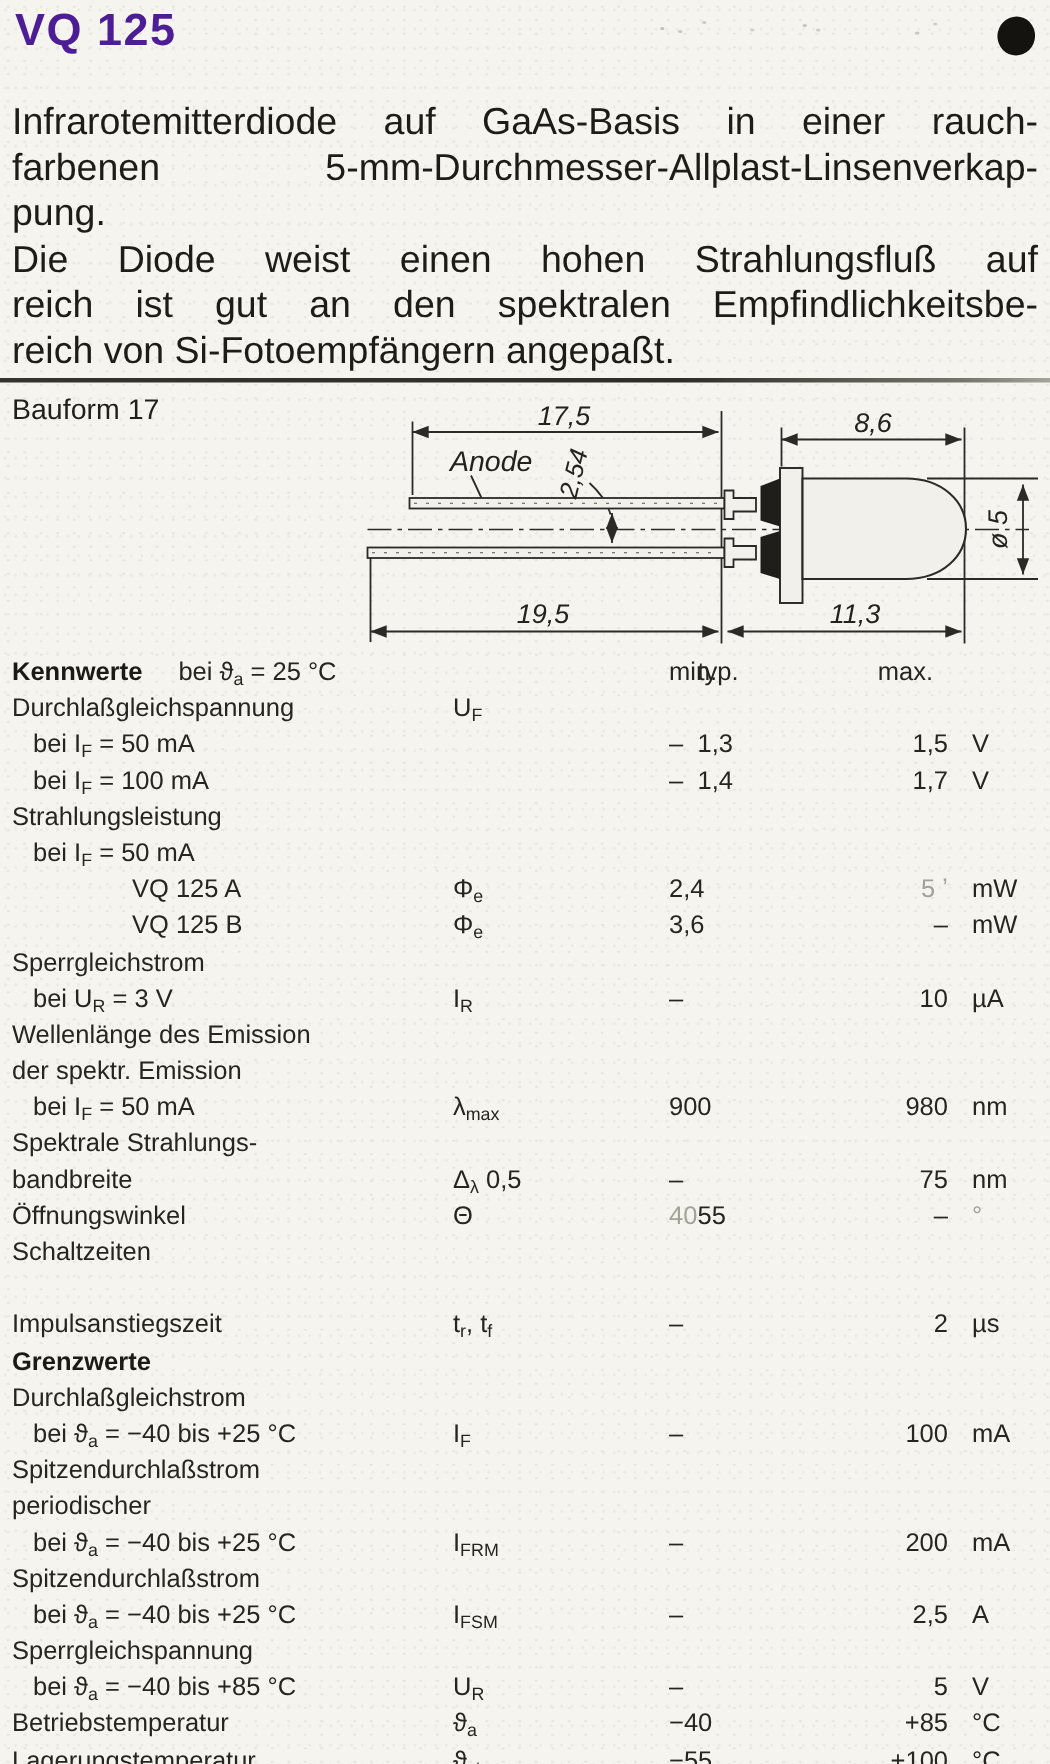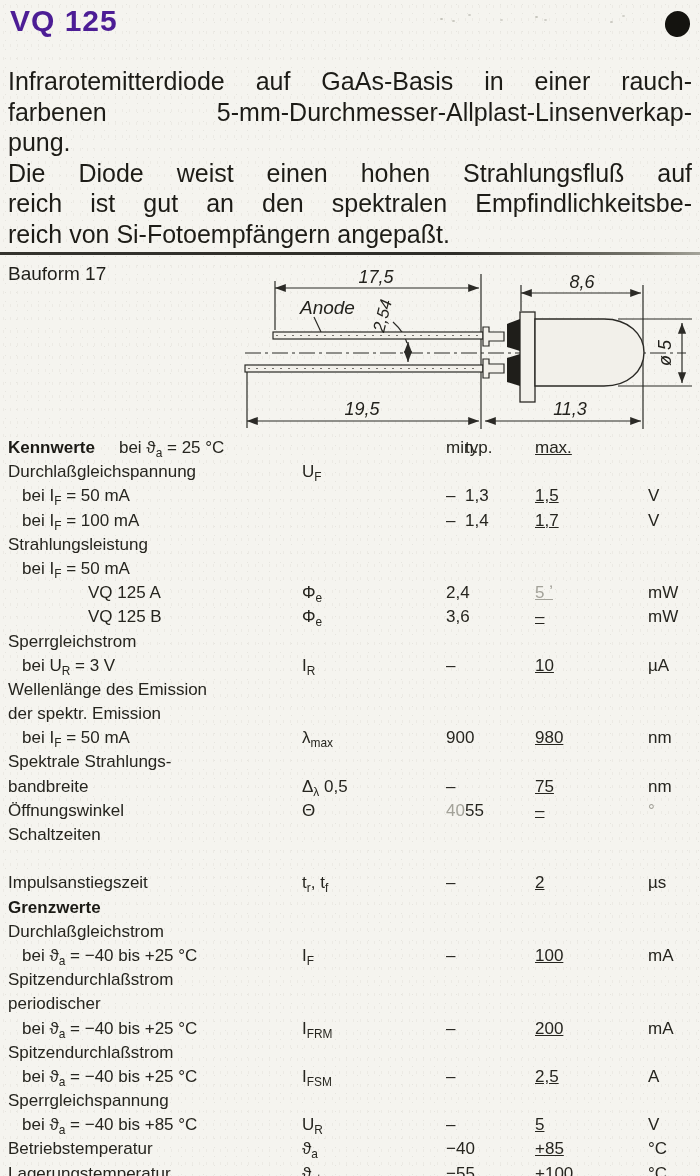--- a/index.html
+++ b/index.html
@@ -27,21 +27,21 @@
   .drawing text{font-style:italic;fill:#23221d;}
 
   .spec-table{position:absolute;left:0;top:436px;width:700px;font-size:17px;color:#26251f;}
   .trow{display:grid;grid-template-columns:290px 102px 65px 70px 105px 52px;padding-left:8px;height:24.2px;line-height:24.2px;}
   .c-name{overflow:visible;white-space:nowrap;}
   .c-name.ind1{padding-left:14px;}
   .c-name.ind2{padding-left:80px;}
   .c-sym{padding-left:4px;white-space:nowrap;}
   .c-min{padding-left:6px;margin-left:40px;}
   .c-typ{text-align:left;padding-right:6px;}
-  .c-max{padding-right:8px;text-decoration:underline;}
+  .c-max{text-align:right;padding-right:8px;}
   .c-unit{padding-left:8px;}
   .thead .c-typ{padding-right:6px;}
   .thead .c-max{padding-right:18px;}
   .bold{font-weight:700;color:#1b1a15;}
   .cond{margin-left:24px;}
   .faint{color:#a3a299;}
   sub{font-size:70%;vertical-align:-0.3em;line-height:0;letter-spacing:0;}
 </style>
 </head>
 <body>

